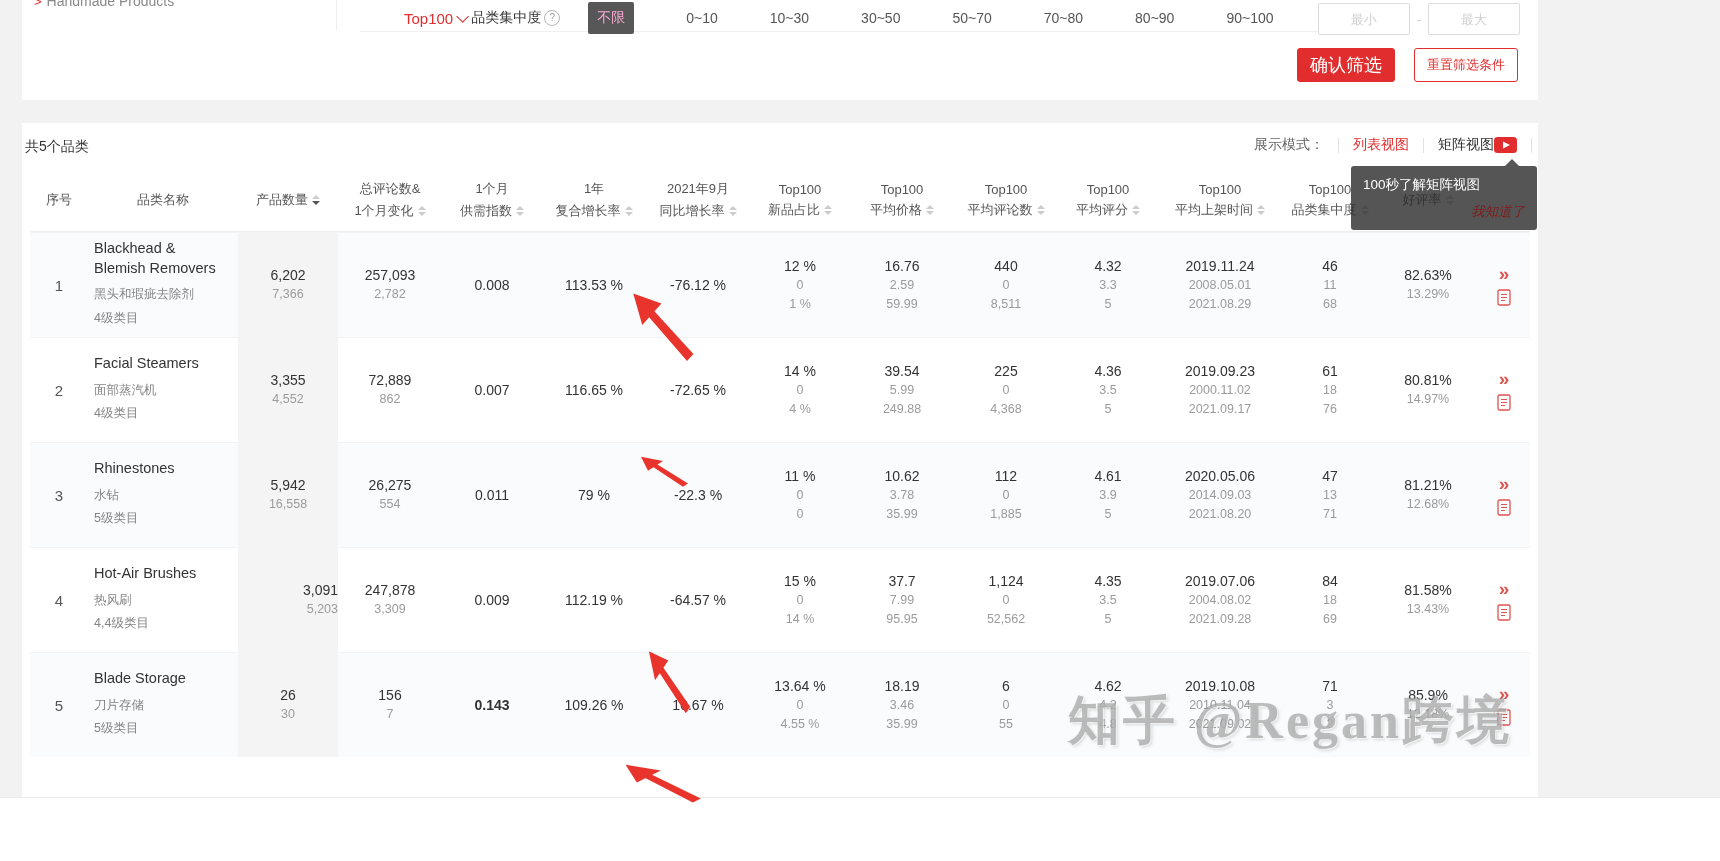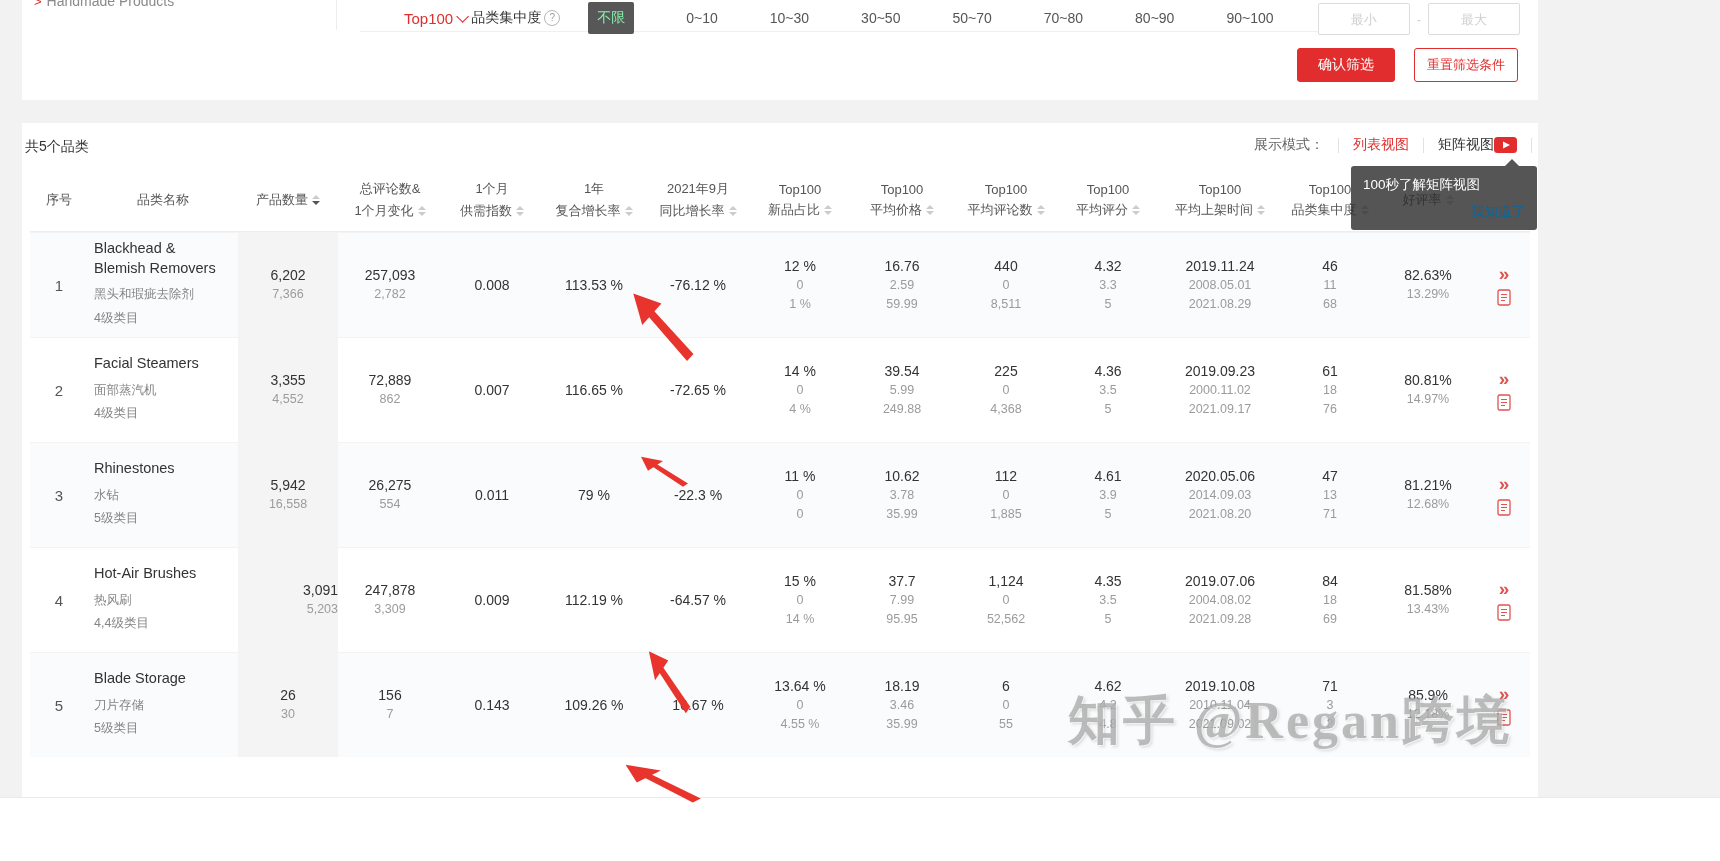--- a/index.html
+++ b/index.html
@@ -14,28 +14,28 @@
   .breadcrumb{position:absolute;left:12px;top:-7px;font-size:14px;color:#8a8a8a;white-space:nowrap;}
   .breadcrumb .bc-arrow{color:#e12d2d;margin-right:5px;font-size:13px;}
   .filter-row{position:absolute;left:382px;top:5px;height:26px;display:flex;align-items:center;}
   .top100-label{color:#e12d2d;font-size:15px;}
   .chev{display:inline-block;width:8px;height:8px;border-right:1.6px solid #e12d2d;border-bottom:1.6px solid #e12d2d;transform:rotate(45deg) translateY(-3px);margin:0 6px 0 3px;}
   .metric-label{font-size:14px;color:#333;}
   .help-circle{display:inline-block;width:14px;height:14px;border:1px solid #b5b5b5;border-radius:50%;
     color:#9a9a9a;font-size:10px;line-height:14px;text-align:center;margin-left:3px;}
   .options{display:flex;align-items:center;gap:52px;margin-left:28px;}
   .opt{font-size:14px;color:#555;cursor:pointer;white-space:nowrap;}
-  .opt.selected{background:#575757;color:#86efac;padding:7px 9px;border-radius:2px;}
+  .opt.selected{background:#575757;color:#f9a8d4;padding:7px 9px;border-radius:2px;}
   .range-inputs{position:absolute;right:18px;top:3px;display:flex;align-items:center;}
   .range-inputs input{width:86px;height:28px;border:1px solid #dcdcdc;border-radius:2px;text-align:center;
     font-size:13px;color:#555;outline:none;background:#fff;font-family:inherit;}
   .range-inputs input::placeholder{color:#cfcfcf;}
   .range-dash{margin:0 7px;color:#cfcfcf;font-size:13px;}
   .filter-buttons{position:absolute;right:20px;top:48px;display:flex;gap:19px;}
-  .btn{height:34px;border-radius:3px;font-size:14px;cursor:pointer;font-family:inherit;}
+  .btn{height:34px;border-radius:3px;font-size:18px;cursor:pointer;font-family:inherit;}
   .btn-confirm{width:98px;background:#e12d2d;border:1px solid #e12d2d;color:#fff;}
   .btn-reset{width:104px;background:#fff;border:1px solid #e12d2d;color:#e12d2d;font-size:13px;}
 
   
   .main-panel{position:absolute;left:22px;top:123px;width:1516px;height:674px;background:#fff;}
   .toolbar{position:absolute;left:0;top:0;right:0;height:46px;}
   .count-label{position:absolute;left:3px;top:15px;font-size:14px;color:#333;}
   .modes{position:absolute;right:6px;top:13px;display:flex;align-items:center;gap:14px;font-size:14px;}
   .display-mode-label{color:#666;}
   .mode-sep{width:1px;height:15px;background:#e2e2e2;}
@@ -67,21 +67,21 @@
   .col-actions{align-items:center;gap:6px;}
   .icon-expand{color:#e0534f;font-size:19px;line-height:1;cursor:pointer;font-weight:bold;}
 
   
   .tooltip{position:absolute;right:183px;top:166px;width:162px;background:rgba(42,42,42,.8);
     border-radius:3px;padding:10px 12px 9px;z-index:8;color:#fff;font-size:13.5px;}
   .tooltip::before{content:"";position:absolute;top:-7px;right:18px;
     border-left:7px solid transparent;border-right:7px solid transparent;
     border-bottom:7px solid rgba(42,42,42,.8);}
   .tooltip-row2{display:flex;justify-content:flex-end;margin-top:9px;}
-  .dismiss{color:#0369a1;cursor:pointer;}
+  .dismiss{color:#7f1d1d;cursor:pointer;font-style:italic;}
 
   
   .arrow{position:absolute;z-index:6;}
   .arrow polygon{fill:#e8342c;}
   .a1{left:632px;top:292px;width:64px;height:72px;}
   .a2{left:640px;top:456px;width:50px;height:32px;}
   .a3{left:648px;top:650px;width:44px;height:66px;}
   .a4{left:624px;top:764px;width:80px;height:40px;}
 
   
@@ -514,21 +514,21 @@
             <div class="name-sub">5级类目</div>
           </div>
           <div class="td shaded" style="width: 100px;">
             <div class="main">26</div>
             <div class="sub">30</div>
           </div>
           <div class="td" style="width: 104px;">
             <div class="main">156</div>
             <div class="sub">7</div>
           </div>
-          <div class="td" style="width: 100px;">
+          <div class="td" style="width: 100px; font-weight: bold;">
             <div class="main">0.143</div>
           </div>
           <div class="td" style="width: 104px;">
             <div class="main">109.26 %</div>
           </div>
           <div class="td" style="width: 104px;">
             <div class="main">16.67 %</div>
           </div>
           <div class="td" style="width: 100px;">
             <div class="main">13.64 %</div>

